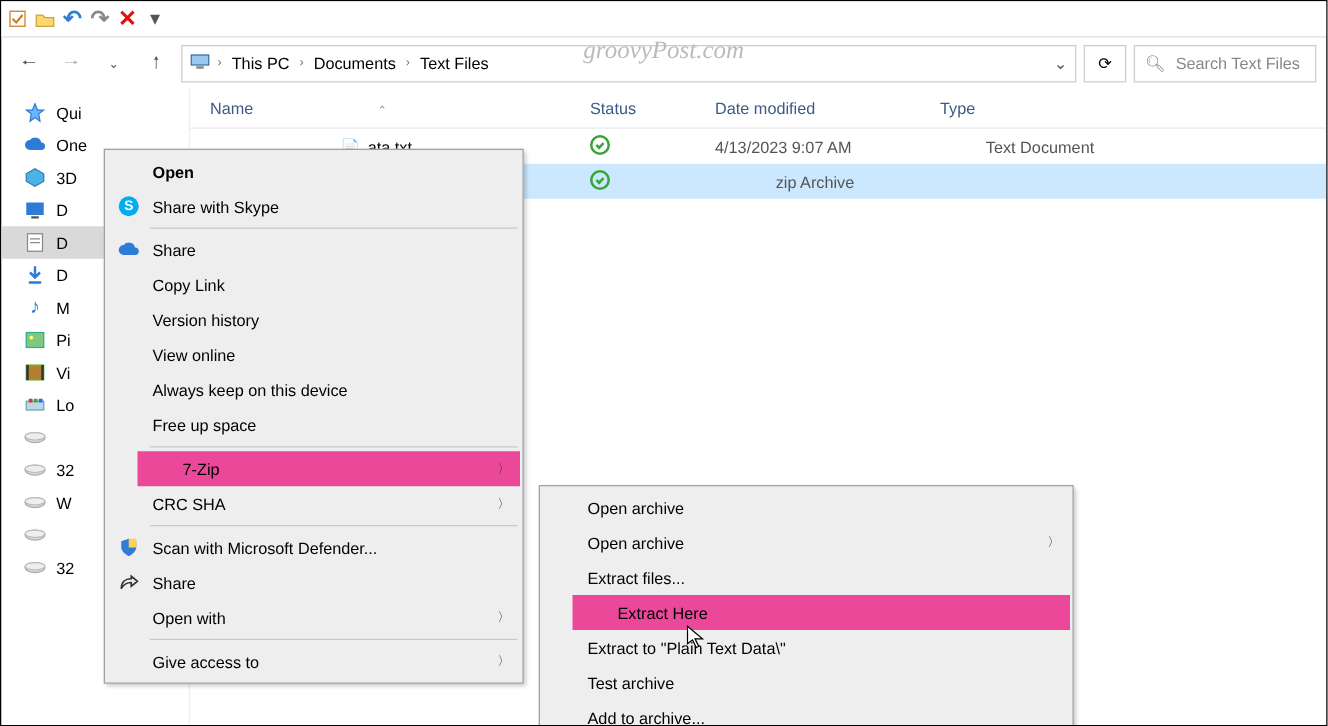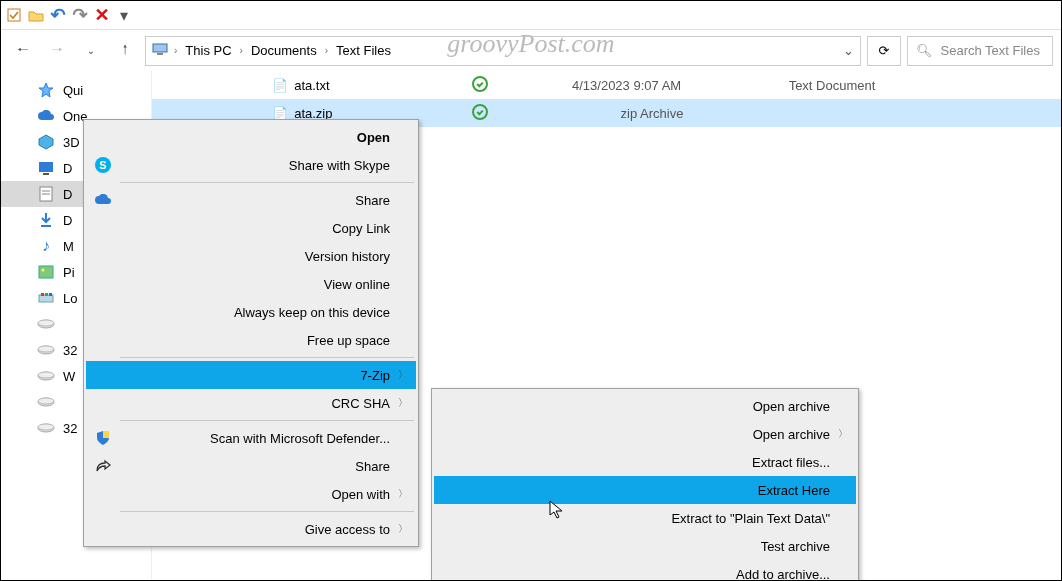--- a/index.html
+++ b/index.html
@@ -13,21 +13,21 @@
 .nav-btn.disabled { color: #bbb; }
 .address { flex: 0 0 auto; width: 716px; height: 30px; border: 1px solid #ccc; display: flex; align-items: center; padding: 0 6px; gap: 6px; }
 .crumb { padding: 0 2px; }
 .crumb-sep { color: #777; font-size: 10px; }
 .addr-dd { margin-left: auto; color: #555; }
 .refresh-box { width: 34px; height: 30px; border: 1px solid #ccc; display: flex; align-items: center; justify-content: center; }
 .search { flex: 1; height: 30px; border: 1px solid #ccc; display: flex; align-items: center; padding: 0 8px; gap: 8px; color: #888; }
 
 .main { display: flex; height: calc(100% - 28px - 42px); }
 .sidebar { width: 150px; padding: 6px 0; }
-.side-item { height: 26px; display: flex; align-items: center; padding-left: 36px; gap: 8px; white-space: nowrap; overflow: hidden; }
+.side-item { height: 26px; display: flex; align-items: center; padding-left: 18px; gap: 8px; white-space: nowrap; overflow: hidden; }
 .side-item.selected { background: #d9d9d9; }
 .side-icon { width: 18px; height: 18px; display: inline-flex; align-items: center; justify-content: center; font-size: 14px; }
 
 .filepane { flex: 1; border-left: 1px solid #eee; }
 .headers { height: 32px; display: flex; border-bottom: 1px solid #eaeaea; color: #3b5b84; align-items: center; }
 .col-name { width: 320px; padding-left: 16px; position: relative; }
 .sort-ind { position: absolute; left: 150px; top: 4px; color: #888; font-size: 9px; }
 .col-status { width: 100px; }
 .col-date { width: 180px; }
 .col-type { width: 160px; }
@@ -37,28 +37,28 @@
 .row .cell-name { width: 320px; padding-left: 120px; display: flex; align-items: center; gap: 6px; }
 .row .cell-status { width: 100px; }
 .row .cell-date { width: 180px; color: #555; }
 .row .cell-type { width: 160px; color: #555; text-align: center; }
 .status-ok { width: 16px; height: 16px; border: 2px solid #3aa33a; border-radius: 50%; position: relative; display: inline-block; }
 .status-ok::after { content: ""; position: absolute; left: 3px; top: 4px; width: 4px; height: 2px; border-left: 2px solid #3aa33a; border-bottom: 2px solid #3aa33a; transform: rotate(-45deg); }
 
 .ctx-menu { position: absolute; background: #eeeeee; border: 1px solid #a0a0a0; box-shadow: 2px 2px 4px rgba(0,0,0,0.25); padding: 3px 2px; }
 .ctx1 { left: 82px; top: 118px; width: 336px; }
 .ctx2 { left: 430px; top: 387px; width: 428px; }
-.ctx-item { height: 28px; display: flex; align-items: center; padding: 0 26px 0 36px; position: relative; justify-content: flex-end; }
+.ctx-item { height: 28px; display: flex; align-items: center; padding: 0 26px 0 36px; position: relative; }
 .ctx-item.bold { font-weight: 600; }
-.ctx-item.hover { background: #0ea5e9; }
+.ctx-item.hover { background: #ec4899; margin-left: 24px; }
 .ctx-item .ci-icon { position: absolute; left: 8px; width: 18px; height: 18px; display: inline-flex; align-items: center; justify-content: center; }
 .ctx-item .arrow { position: absolute; right: 8px; color: #333; font-size: 10px; }
 .ctx-sep { height: 1px; background: #c8c8c8; margin: 3px 2px 3px 34px; }
 
-.watermark { position: absolute; top: 28px; left: 50%; transform: translateX(-50%); font-family: Georgia, serif; font-size: 26px; font-style: italic; color: #bbb; pointer-events: none; }
+.watermark { position: absolute; top: 28px; left: 50%; transform: translateX(-50%); font-family: Georgia, serif; font-size: 20px; font-style: italic; color: #bbb; pointer-events: none; }
 .cursor { position: absolute; left: 548px; top: 499px; pointer-events: none; }
 </style>
 </head>
 <body>
 
 <div class="titlebar">
   <span class="tb-icon">
       <svg width="14" height="14">
         <rect x="1" y="1" width="12" height="12" fill="none" stroke="#c97b1e"></rect>
         <path d="M3 7 L6 10 L11 4" stroke="#c97b1e" fill="none" stroke-width="1.6"></path>
@@ -167,20 +167,30 @@
         <span class="side-icon">
           <svg width="16" height="14">
             <rect x="1" y="1" width="14" height="12" fill="#7fc97f" stroke="#3a8"></rect>
             <circle cx="5" cy="5" r="1.5" fill="#ff6"></circle>
           </svg>
         </span>
         <span>Pi</span>
       </div>
       <div class="side-item">
         <span class="side-icon">
+          <svg width="16" height="14">
+            <rect x="1" y="1" width="14" height="12" fill="#b08030" stroke="#6b4"></rect>
+            <rect x="1" y="1" width="2" height="12" fill="#333"></rect>
+            <rect x="13" y="1" width="2" height="12" fill="#333"></rect>
+          </svg>
+        </span>
+        <span>Vi</span>
+      </div>
+      <div class="side-item">
+        <span class="side-icon">
           <svg width="16" height="12">
             <rect x="1" y="3" width="14" height="7" fill="#bcd6ed" stroke="#6a9"></rect>
             <rect x="3" y="1" width="3" height="3" fill="#d33"></rect>
             <rect x="7" y="1" width="3" height="3" fill="#3a3"></rect>
             <rect x="11" y="1" width="3" height="3" fill="#36d"></rect>
           </svg>
         </span>
         <span>Lo</span>
       </div>
       <div class="side-item">
@@ -224,20 +234,26 @@
           <svg width="18" height="10">
             <ellipse cx="9" cy="5" rx="8" ry="4" fill="#ddd" stroke="#aaa"></ellipse>
             <ellipse cx="9" cy="4" rx="8" ry="3" fill="#eee" stroke="#bbb"></ellipse>
           </svg>
         </span>
         <span>32</span>
       </div>
     </div>
 
   <div class="filepane">
+    <div class="headers">
+      <div class="col-name"><span>Name</span><span class="sort-ind">⌃</span></div>
+      <div class="col-status">Status</div>
+      <div class="col-date">Date modified</div>
+      <div class="col-type">Type</div>
+    </div>
     <div id="filelist">
         <div class="row">
     <div class="cell-name">
             <span>📄</span>
             <span>ata.txt</span>
           </div>
     <div class="cell-status"><span class="status-ok"></span></div>
     <div class="cell-date">4/13/2023 9:07 AM</div>
     <div class="cell-type">Text Document</div>
         </div>

